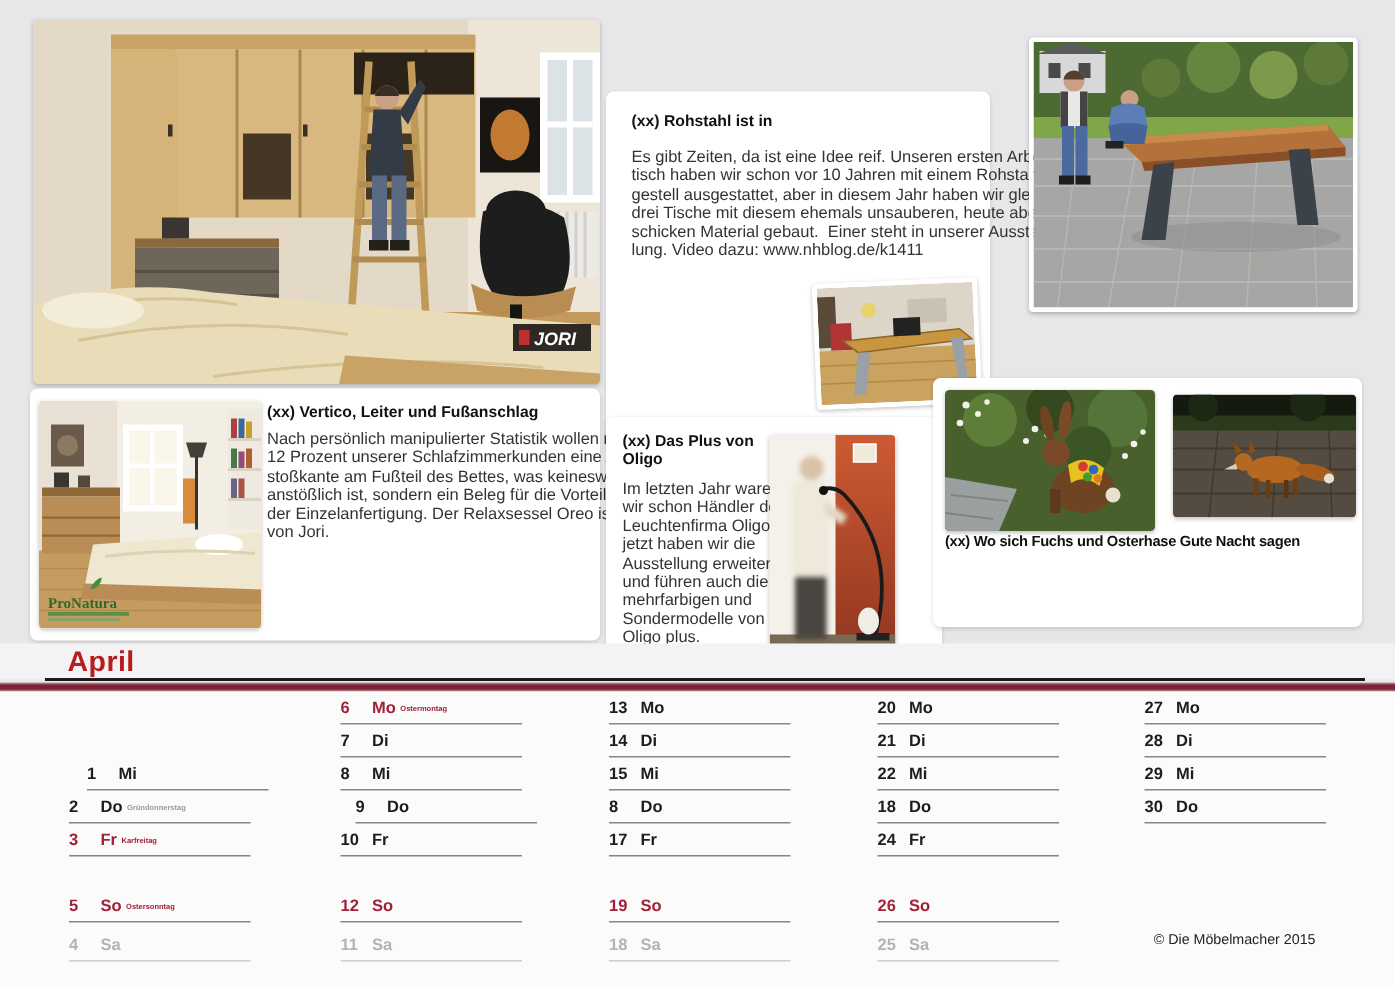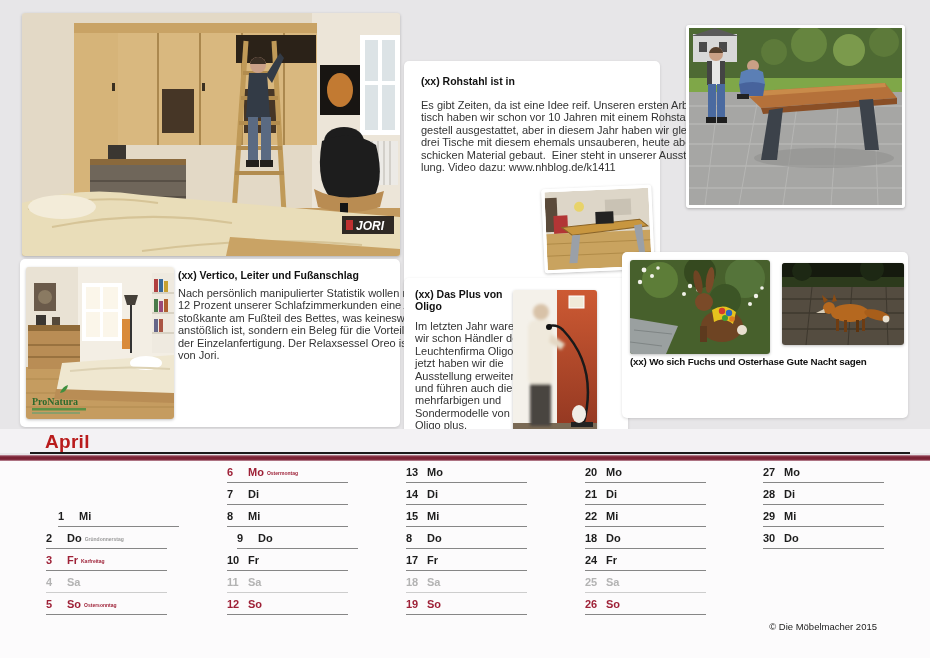--- a/index.html
+++ b/index.html
@@ -17,21 +17,21 @@
   .bottom-bg { position:absolute; left:0; top:461px; width:930px; height:197px; background:#fcfbfc; }
   
   .card { position:absolute; background:#fff; border-radius:5px; box-shadow:0 1px 3px rgba(0,0,0,.14); }
   .photo-frame { position:absolute; border-radius:3px; overflow:hidden; box-shadow:0 1px 3px rgba(0,0,0,.25); }
   .art-title { position:absolute; font-size:10.5px; font-weight:bold; color:#111; white-space:pre-line; line-height:12px; }
   .art-body { position:absolute; font-size:11px; color:#333; line-height:12.4px; white-space:pre; }
   
   .day { position:absolute; width:121px; height:17px; border-bottom:1px solid #868686;
          font-size:11px; font-weight:bold; color:#1d1d1d; }
   .day.red { color:var(--accent); }
-  .day.sat { color:#b3b3b3; border-color:#cdcdcd; }
+  .day.sat { color:#b3b3b3; border-color:#cdcdcd;margin-top:48px; }
   .dnum { display:inline-block; width:21px; }
   .dnote { font-size:5px; font-weight:bold; color:#9a9a9a; margin-left:3px; position:relative; top:-1px; }
   .dnote.red { color:var(--accent); }
   .copyright { position:absolute; right:53px; top:621px; font-size:9.5px; color:#222; }
   svg { display:block; }
 </style>
 </head>
 <body>
 
 <div id="page">

